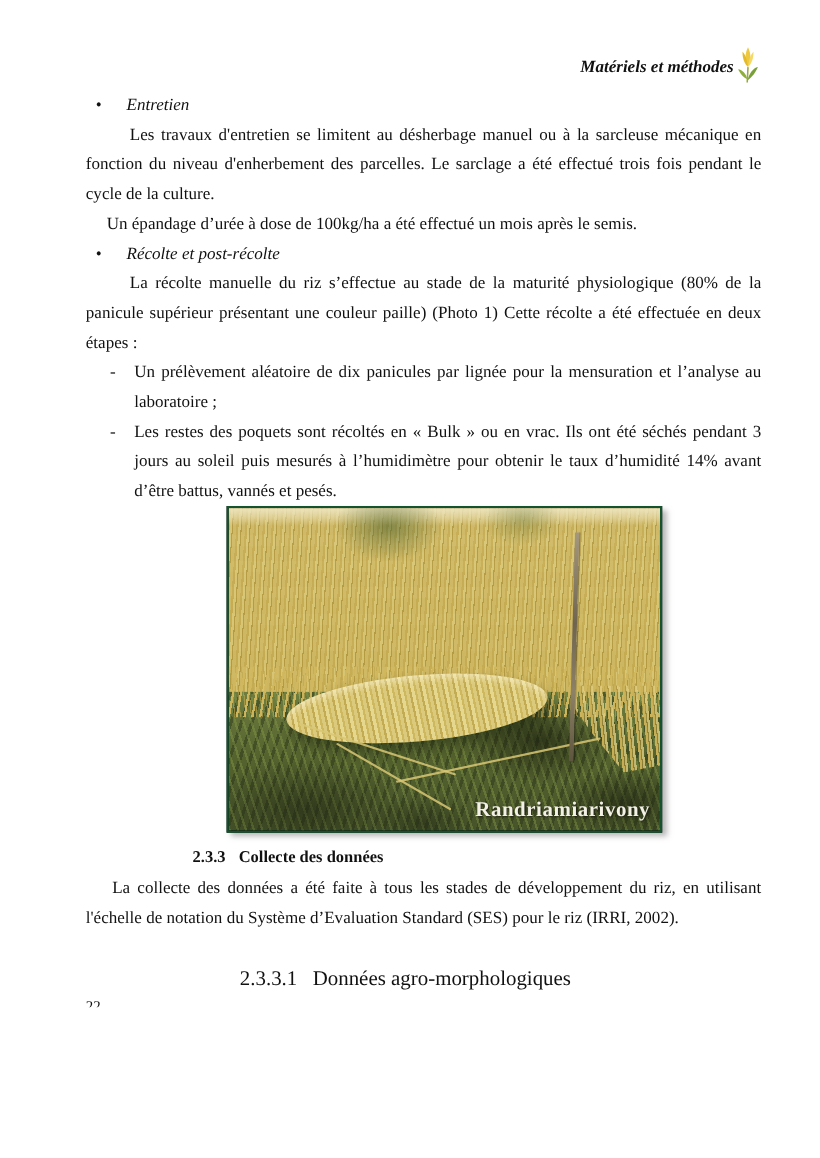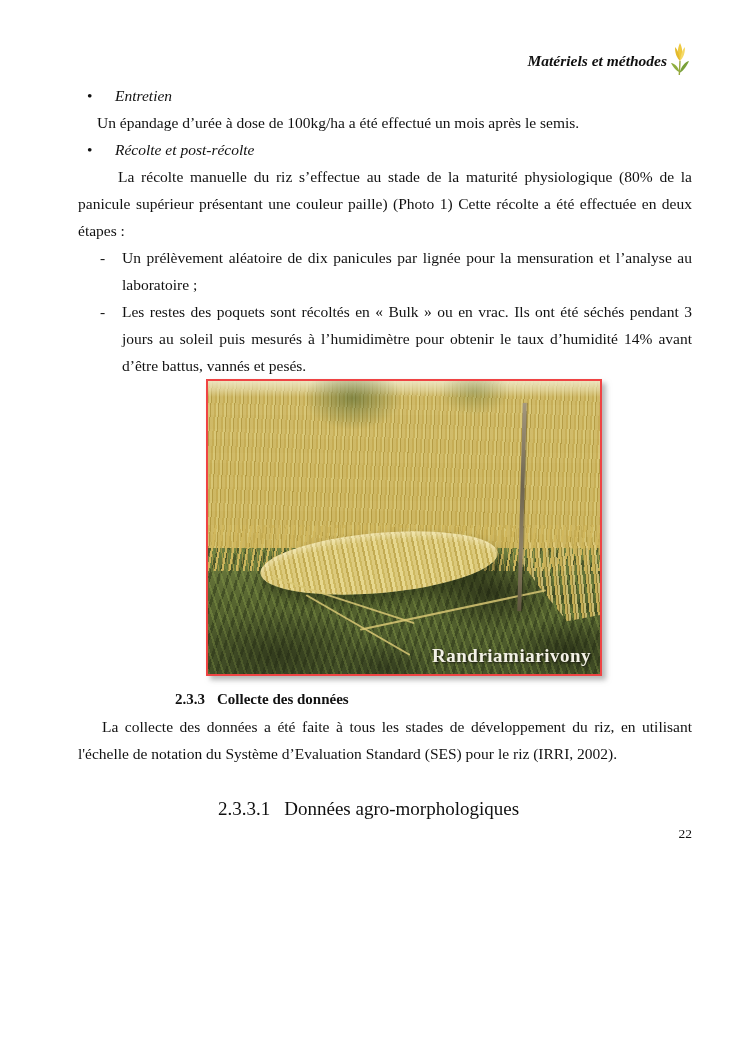--- a/index.html
+++ b/index.html
@@ -24,21 +24,21 @@
   
   .para{margin:0;text-align:justify;}
   .ind-40{text-indent:40px;}
   .ind-19{text-indent:19px;}
   .ind-24{text-indent:24px;}
   .ind-22{text-indent:22px;}
 
   
   .photo-wrap{margin:0 0 0 128px;width:396px;}
   .photo{
-    position:relative;width:392px;height:293px;border:2px solid #ef4444;
+    position:relative;width:392px;height:293px;border:2px solid #14532d;
     box-shadow:4px 4px 5px rgba(125,125,125,.55);overflow:hidden;background:#000000;
   }
   .photo .layer{position:absolute;}
   .ph-field{
     left:0;right:0;top:0;height:58%;
     background:
       radial-gradient(ellipse 70px 45px at 37% 10%, rgba(72,96,44,.55), rgba(72,96,44,0) 70%),
       radial-gradient(ellipse 50px 35px at 68% 6%, rgba(90,110,50,.35), rgba(90,110,50,0) 70%),
       linear-gradient(180deg, rgba(238,230,194,.95) 0px, rgba(230,219,170,.55) 10px, rgba(230,219,170,0) 16px),
       repeating-linear-gradient(94deg, rgba(198,172,82,.85) 0 2px, rgba(217,200,119,.85) 2px 4px, rgba(178,152,63,.85) 4px 5px, rgba(208,186,102,.85) 5px 8px),
@@ -87,21 +87,21 @@
     letter-spacing:.5px;text-shadow:1px 1px 2px rgba(20,20,10,.85);
   }
 
   .caption{text-align:center;font-weight:bold;font-size:12.5px;line-height:16px;margin-top:16px;}
 
   .sec-233{margin:10px 0 0 97px;font-weight:bold;font-size:15px;}
   .sec-233 .sec-title{margin-left:12px;}
   .sec-2331{margin:28px 0 0 140px;font-size:19px;}
   .sec-2331 .sec-title{margin-left:14px;}
 
-  .footer{text-align:right;font-size:13.5px;line-height:20px;margin-top:2px;}
+  .footer{text-align:left;font-size:13.5px;line-height:20px;margin-top:2px;}
 </style>
 </head>
 <body>
 
 <div class="page">
   <div class="content">
 
     <div class="doc-header">
       <span class="doc-title">Matériels et méthodes</span>
       <svg class="flower-svg" viewBox="0 0 24 36" aria-hidden="true">
@@ -112,20 +112,21 @@
         <path d="M3 21 C6 27 9.5 29.5 11.5 30 C10 25 7 21.5 3 21" fill="#8fae3e"></path>
         <path d="M21 19 C18 26 14 29.5 11.6 31 C13 25 16.5 20 21 19" fill="#79a038"></path>
       </svg>
     </div>
 
     <div class="bullet-item">
       <span class="marker">•</span>
       <span class="bullet-label">Entretien</span>
     </div>
 
+    <p class="para ind-40">Les travaux d'entretien se limitent au désherbage manuel ou à la sarcleuse mécanique en fonction du niveau d'enherbement des parcelles.  Le sarclage a été effectué trois fois pendant le cycle de la culture.</p>
     <p class="para ind-19">Un épandage d’urée à dose de 100kg/ha a été effectué un mois après le semis.</p>
 
     <div class="bullet-item" style="margin-top:0;">
       <span class="marker">•</span>
       <span class="bullet-label">Récolte et post-récolte</span>
     </div>
 
     <p class="para ind-40">La récolte manuelle du riz s’effectue au stade de la maturité physiologique (80% de la panicule supérieur présentant une couleur paille) (Photo 1) Cette récolte a été effectuée en deux étapes :</p>
 
     <div class="dash-item">

